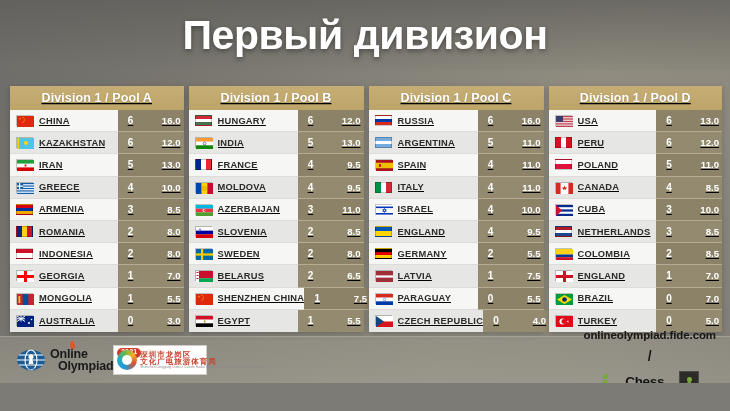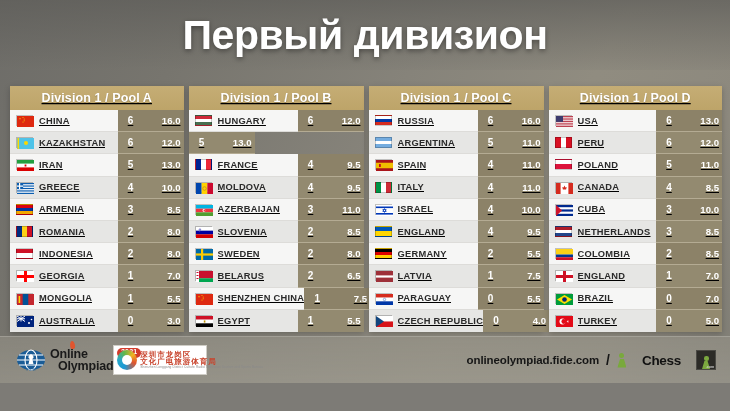--- a/index.html
+++ b/index.html
@@ -221,20 +221,21 @@
     color: #8a8a8a;
     letter-spacing: 0.1px;
     white-space: nowrap;
   }
   .footer-right {
     margin-left: auto;
     display: flex;
     align-items: center;
     gap: 7px;
     padding-right: 14px;
+    flex-direction: column;
   }
   .site-url {
     font-size: 11.5px;
     font-weight: bold;
     color: #161616;
     letter-spacing: -0.1px;
   }
   .sep {
     font-size: 14px;
     font-weight: bold;
@@ -434,20 +435,29 @@
         <div class="pool-body">
           <div class="row">
             <div class="cell-name">
               <span class="flag" style="background: linear-gradient(rgb(206, 41, 57) 0px, rgb(206, 41, 57) 33%, rgb(255, 255, 255) 33%, rgb(255, 255, 255) 66%, rgb(71, 112, 80) 66%, rgb(71, 112, 80) 100%);"></span>
               <span class="cname">HUNGARY</span>
             </div>
             <div class="cell-mp">6</div>
             <div class="cell-gp">12.0</div>
           </div>
           <div class="row alt">
+            <div class="cell-name">
+              <span class="flag" style="border: 0.5px solid rgba(0, 0, 0, 0.22); line-height: 0;"><svg width="17" height="11" viewBox="0 0 17 11">
+                  <rect width="17" height="3.67" fill="#ff9933"></rect>
+                  <rect y="3.67" width="17" height="3.66" fill="#fff"></rect>
+                  <rect y="7.33" width="17" height="3.67" fill="#138808"></rect>
+                  <circle cx="8.5" cy="5.5" r="1.4" fill="none" stroke="#000080" stroke-width="0.5"></circle>
+                </svg></span>
+              <span class="cname">INDIA</span>
+            </div>
             <div class="cell-mp">5</div>
             <div class="cell-gp">13.0</div>
           </div>
           <div class="row">
             <div class="cell-name">
               <span class="flag" style="background: linear-gradient(90deg, rgb(0, 35, 149) 0px, rgb(0, 35, 149) 33%, rgb(255, 255, 255) 33%, rgb(255, 255, 255) 66%, rgb(237, 41, 57) 66%, rgb(237, 41, 57) 100%);"></span>
               <span class="cname">FRANCE</span>
             </div>
             <div class="cell-mp">4</div>
             <div class="cell-gp">9.5</div>

